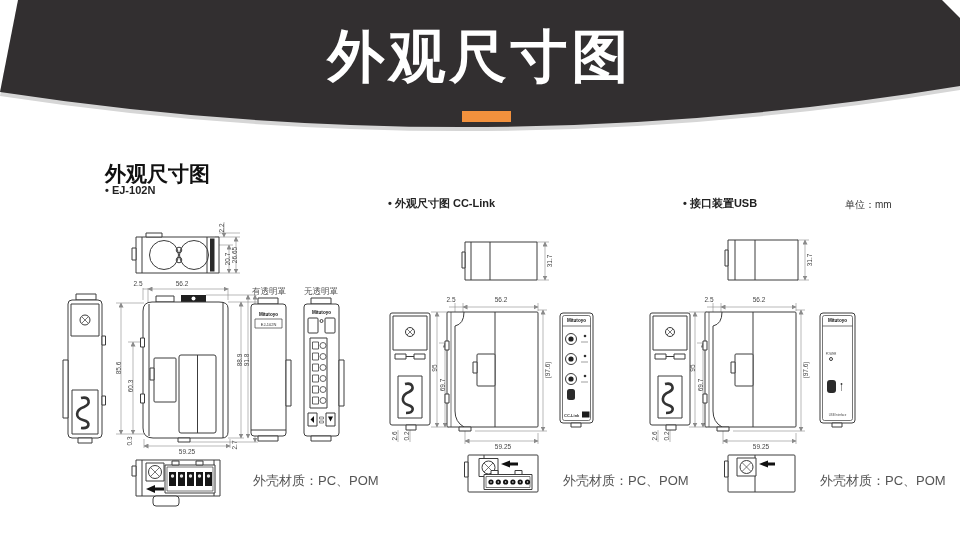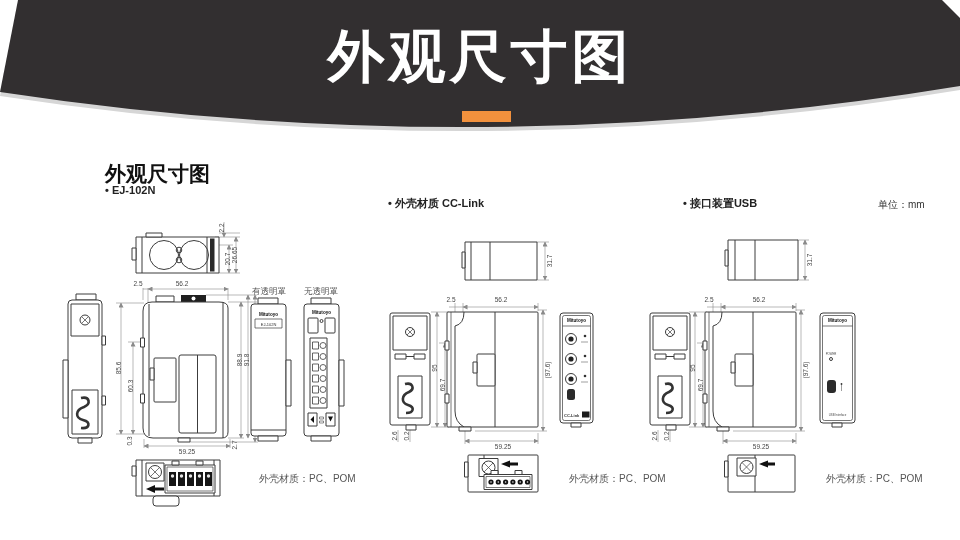--- a/index.html
+++ b/index.html
@@ -13,22 +13,22 @@
   .banner-title{
     position:absolute;left:0;top:28px;width:100%;text-align:center;
     font-size:57px;font-weight:bold;color:#ffffff;letter-spacing:4px;line-height:1;
   }
   
   .section-title{position:absolute;left:105px;top:160px;font-size:21px;font-weight:bold;color:#111;}
   .bullet{position:absolute;font-size:11px;font-weight:bold;color:#222;}
   #b1{left:105px;top:184px;}
   #b2{left:388px;top:196px;}
   #b3{left:683px;top:196px;}
-  .unit{position:absolute;left:845px;top:198px;font-size:10px;color:#333;margin-left:33px;}
-  .material{position:absolute;font-size:10px;color:#555;margin-left:6px;}
+  .unit{position:absolute;left:845px;top:198px;font-size:10px;color:#333;}
+  .material{position:absolute;font-size:13px;color:#555;}
   #m1{left:253px;top:472px;}
   #m2{left:563px;top:472px;}
   #m3{left:820px;top:472px;}
   
   svg.draw{position:absolute;}
   svg text{
     font-family:"Liberation Sans","DejaVu Sans",sans-serif;
     font-size:6.5px;fill:#474747;stroke:none;
   }
   svg text.cjk{font-size:8.5px;fill:#555;}
@@ -44,21 +44,21 @@
   <svg width="960" height="140" viewBox="0 0 960 140">
     <path d="M18,4 L942,4 L960,22 L960,90 Q480,169 0,96 Z" fill="#d6d6d6"></path>
     <path d="M18,0 L942,0 L960,18 L960,86 Q480,165 0,92 Z" fill="#322F30"></path>
     <rect x="462" y="111" width="49" height="11" fill="#F2913D"></rect>
   </svg>
   <div class="banner-title">外观尺寸图</div>
 </div>
 
 <div class="section-title">外观尺寸图</div>
 <div class="bullet" id="b1">• EJ-102N</div>
-<div class="bullet" id="b2">• 外壳材质 CC-Link</div>
+<div class="bullet" id="b2">• 外观尺寸图 CC-Link</div>
 <div class="bullet" id="b3">• 接口装置USB</div>
 <div class="unit">单位：mm</div>
 
 <svg class="draw" style="left:60px;top:208px" width="290" height="300" viewBox="0 0 290 300">
   <defs>
     <marker id="a1" markerWidth="5" markerHeight="5" refX="4.5" refY="2.5" orient="auto-start-reverse" markerUnits="userSpaceOnUse">
       <path d="M0,0 L5,2.5 L0,5 Z" fill="#8a8a8a"></path>
     </marker>
   </defs>
 

